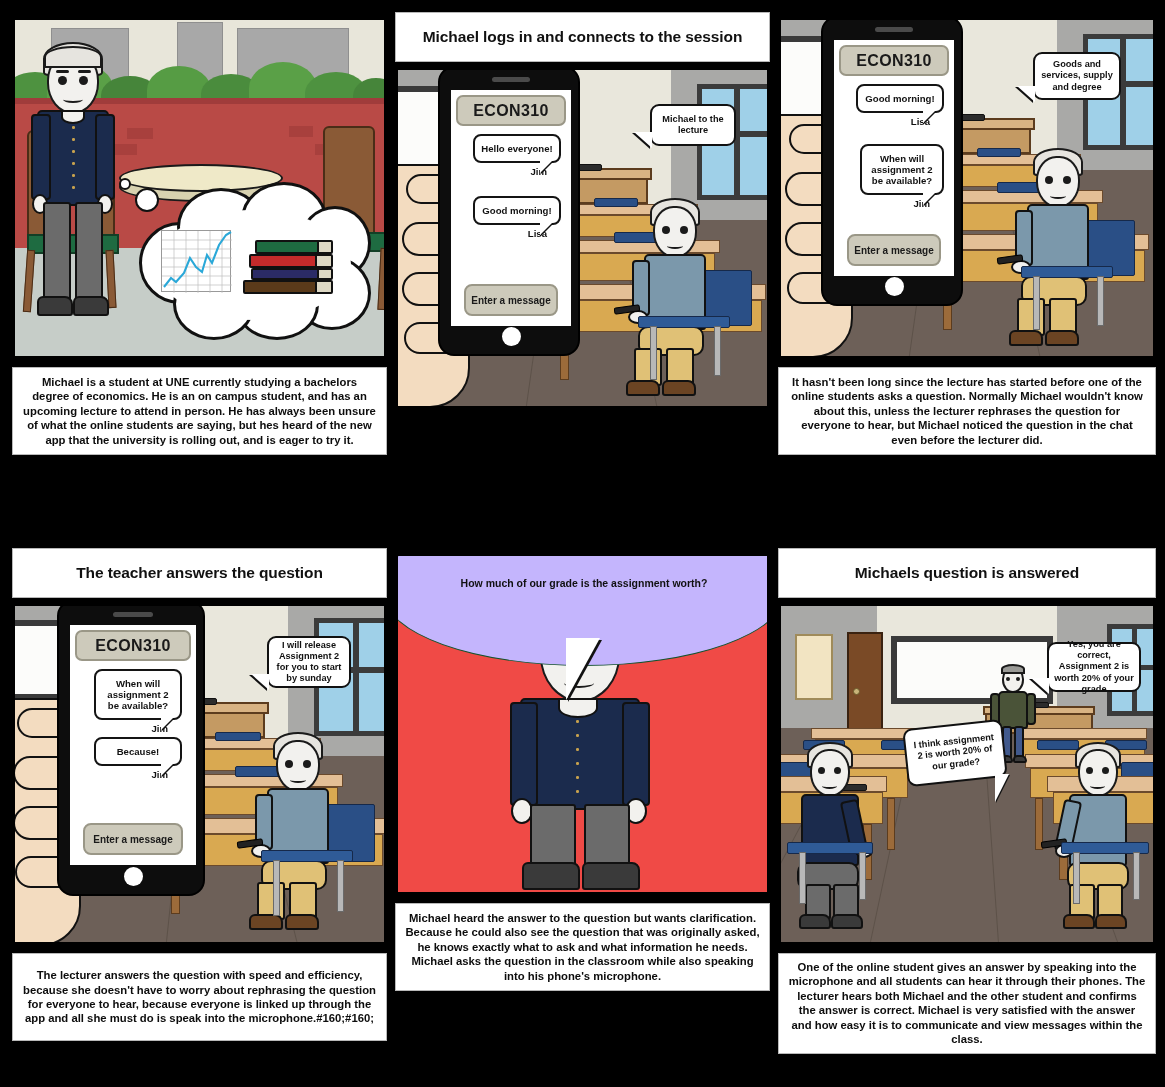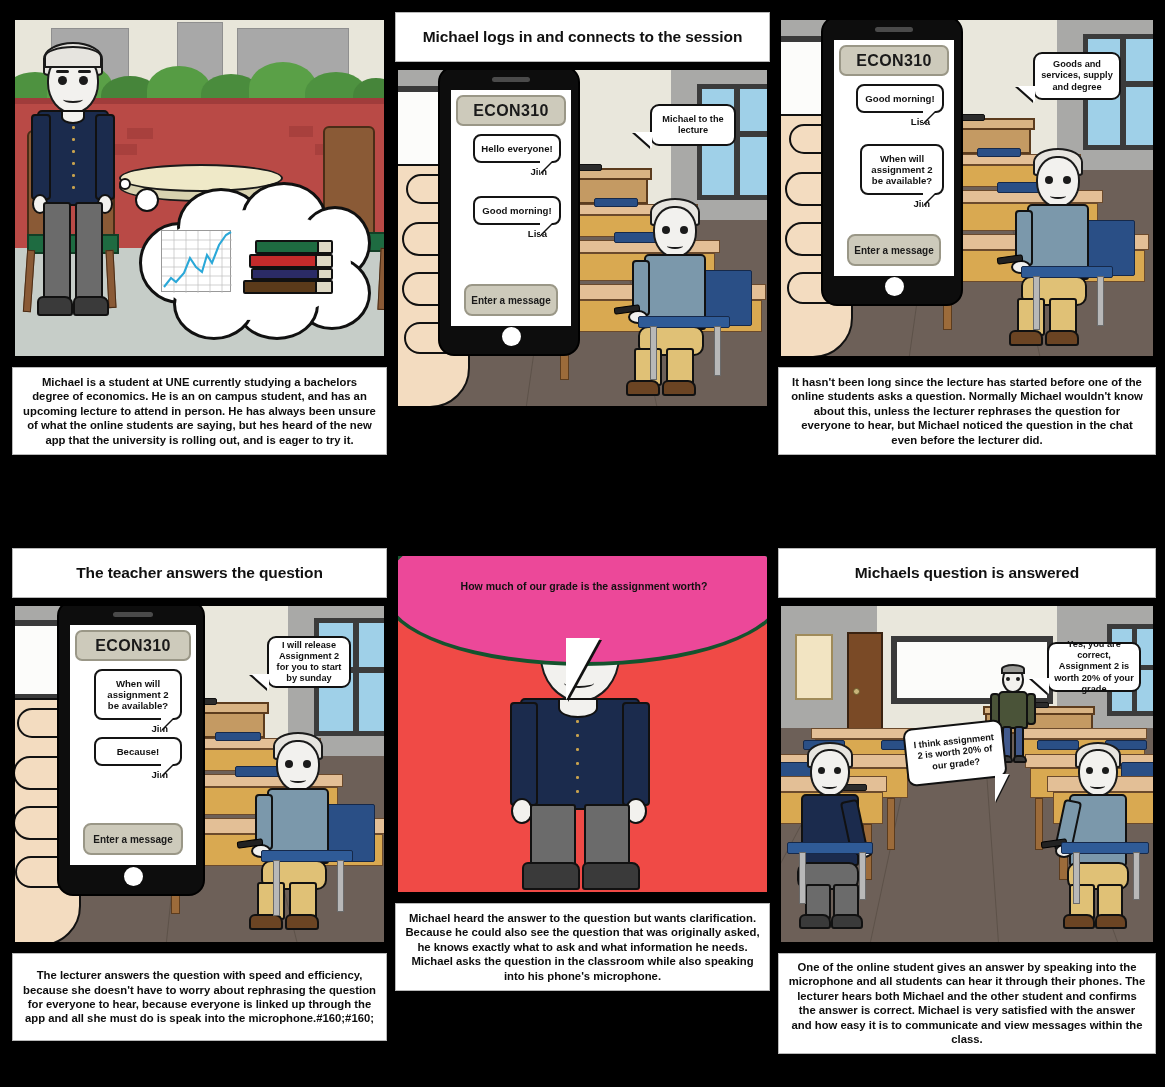--- a/index.html
+++ b/index.html
@@ -135,21 +135,21 @@
   
   .sbub {
     position:absolute; background:#fff; border:2.5px solid #111; border-radius:9px;
     display:flex; align-items:center; justify-content:center; text-align:center;
     padding:4px 5px; z-index:20;
   }
   .sbub span { font-size:9.2px; font-weight:bold; color:#111; line-height:1.2; }
   .sbub-tail { position:absolute; width:0; height:0; z-index:20; }
 
   .big-bub {
-    position:absolute; background:#ec4899; border:4px solid #14532d; z-index:20;
+    position:absolute; background:#c4b5fd; border:1px solid #14532d; z-index:20;
     border-radius: 50% / 46%;
     display:flex; align-items:flex-start; justify-content:center;
     padding-top:22px; text-align:center;
   }
   .big-bub span { font-size:10.5px; font-weight:bold; color:#111; }
   .red-bg { position:absolute; inset:0; background:#f04a46; }
 
   .tilt { transform: rotate(-6deg); }
 </style>
 </head>

